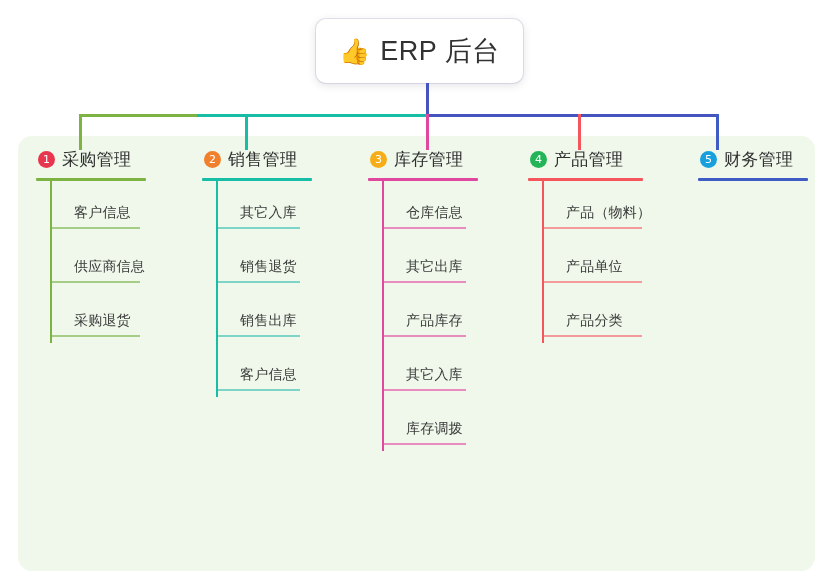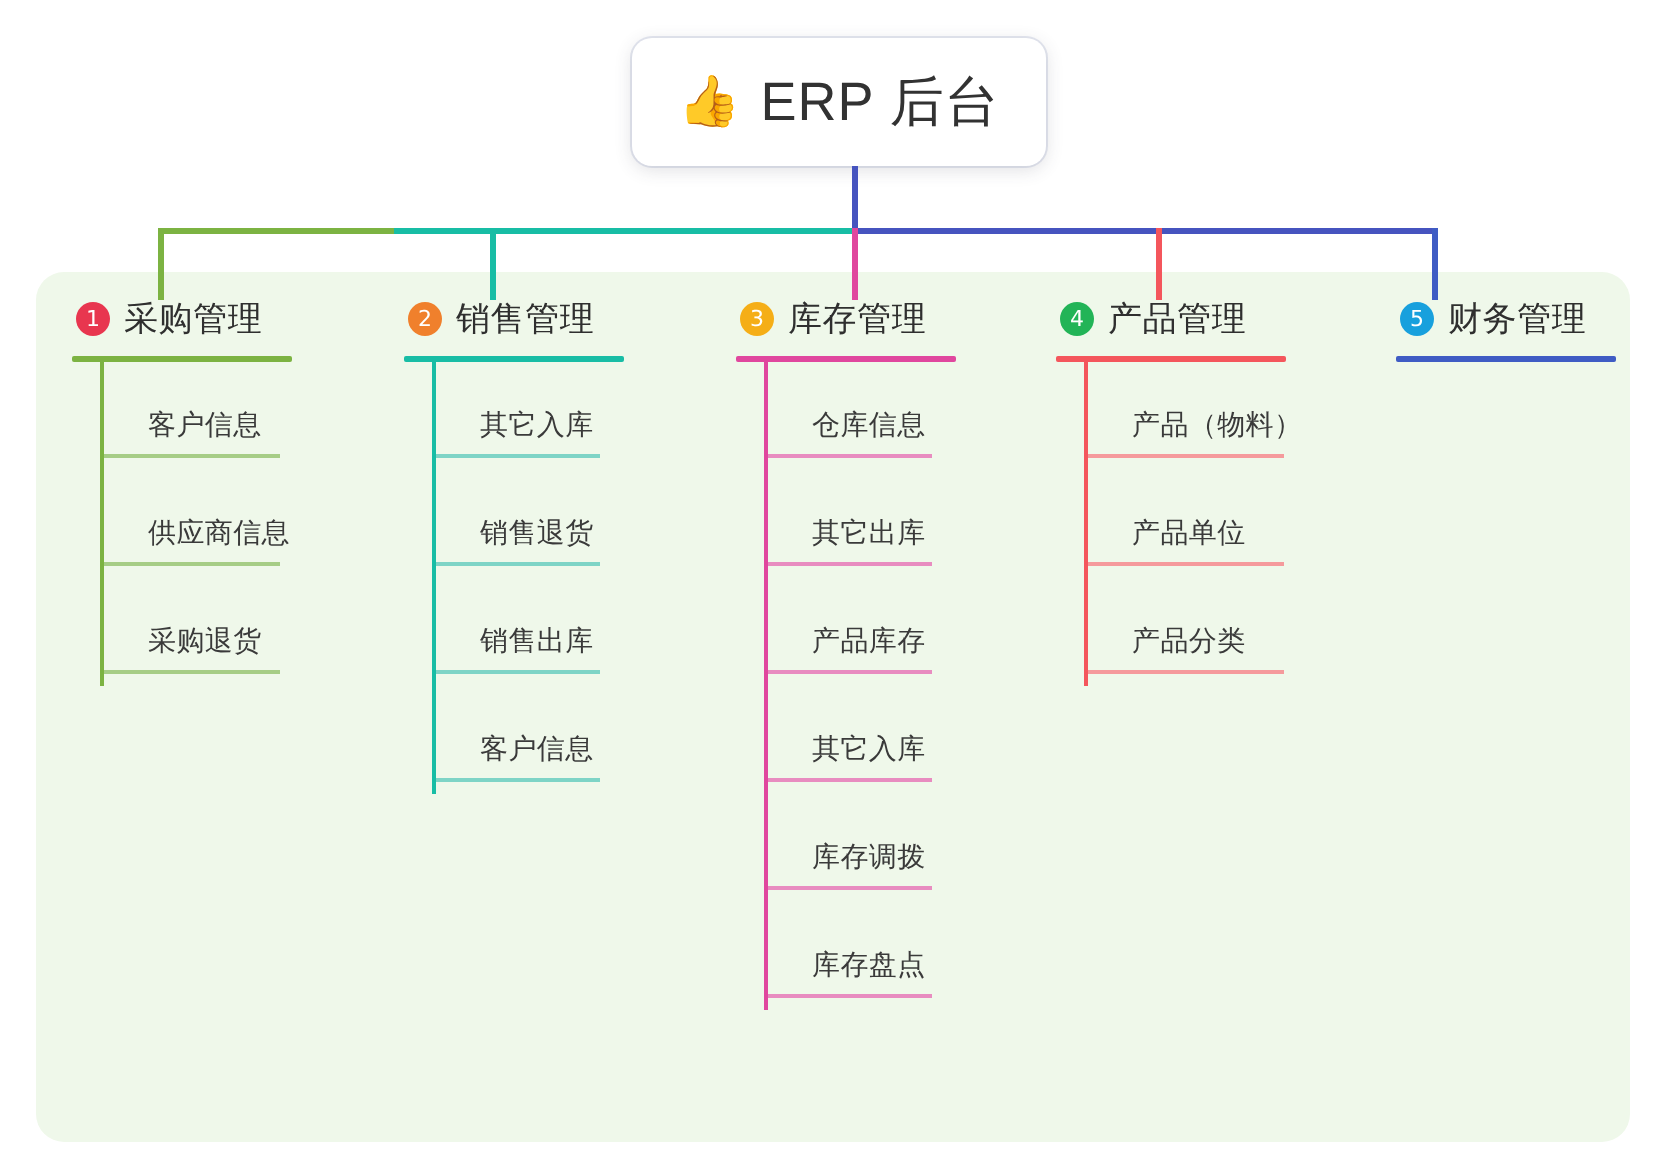--- a/index.html
+++ b/index.html
@@ -223,24 +223,20 @@
           <div class="leaf-rule" style="width: 82px; background: rgb(232, 140, 192);"></div>
         </div>
         <div class="leaf">
           <span class="leaf-label">其它入库</span>
           <div class="leaf-rule" style="width: 82px; background: rgb(232, 140, 192);"></div>
         </div>
         <div class="leaf">
           <span class="leaf-label">库存调拨</span>
           <div class="leaf-rule" style="width: 82px; background: rgb(232, 140, 192);"></div>
         </div>
-        <div class="leaf">
-          <span class="leaf-label">库存盘点</span>
-          <div class="leaf-rule" style="width: 82px; background: rgb(232, 140, 192);"></div>
-        </div>
       </div>
     </div>
     <div class="column" style="left: 528px;">
       <div class="col-head">
         <span class="badge" style="background: rgb(34, 180, 87);">4</span>
         <span class="col-title">产品管理</span>
       </div>
       <div class="col-rule" style="width: 115px; background: rgb(244, 86, 92);"></div>
       <div class="leaves">
         <div class="spine" style="background: rgb(244, 86, 92);"></div>

